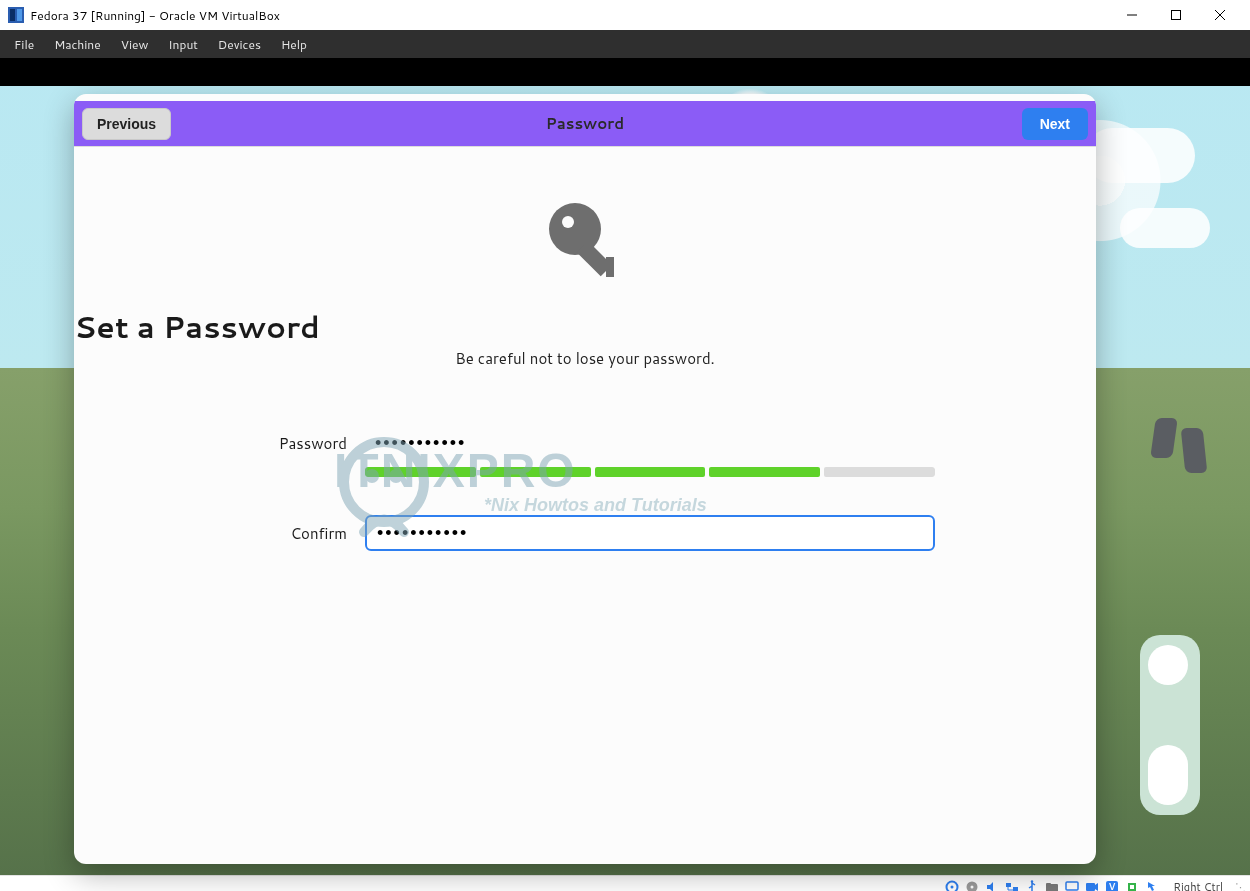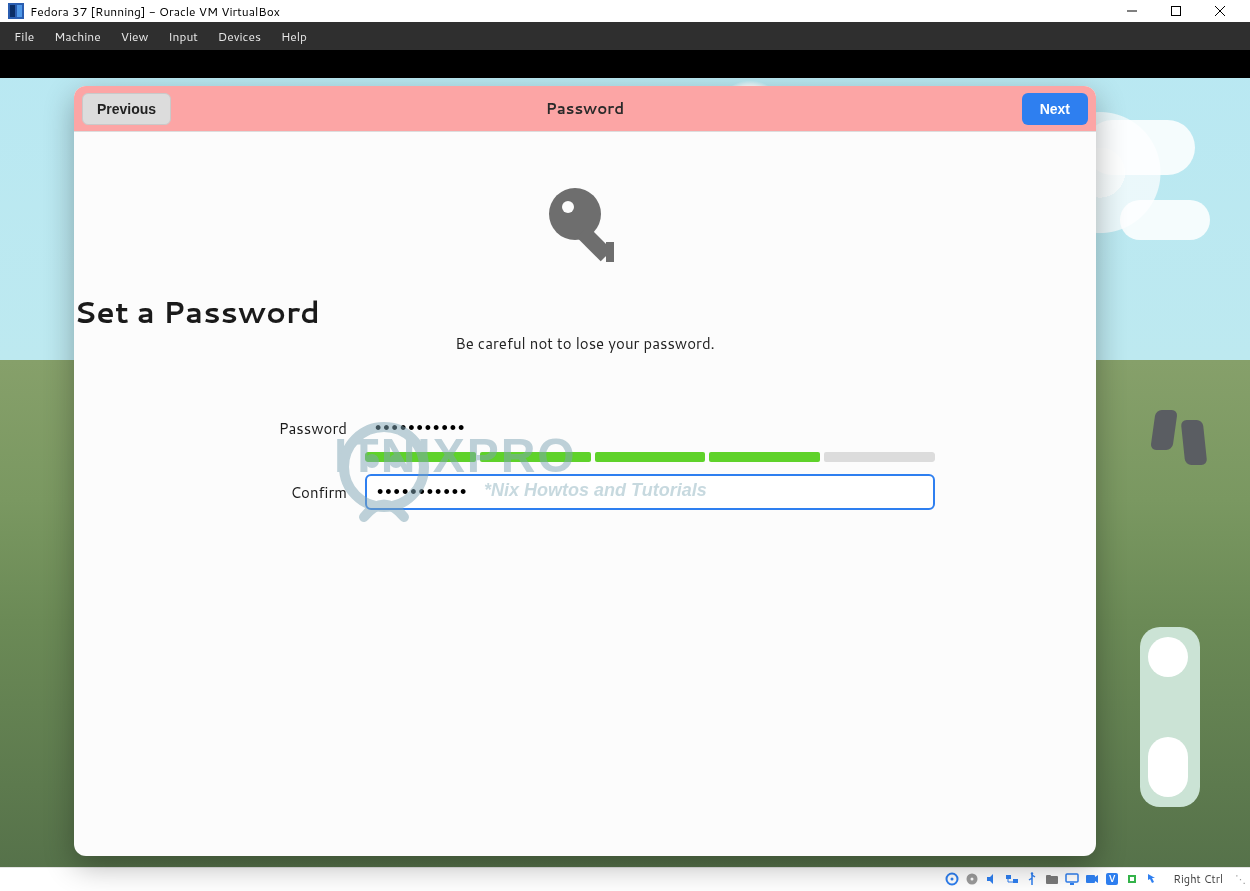--- a/index.html
+++ b/index.html
@@ -1,21 +1,21 @@
 <!DOCTYPE html>
 <html><head>
 <meta charset="utf-8">
 <style>
   * { box-sizing: border-box; margin: 0; padding: 0; }
   html, body { width: 1250px; height: 891px; overflow: hidden; font-family: "Segoe UI", Cantarell, sans-serif; }
   body { background: #fff; }
 
   
   .vbox-titlebar {
-    height: 22px; background: #fff; display: flex; align-items: center;
+    height: 30px; background: #fff; display: flex; align-items: center;
     padding: 0 8px; font-size: 12px; color: #000;
   }
   .vbox-titlebar .app-icon {
     width: 16px; height: 16px; margin-right: 6px;
     display: inline-flex; align-items: center; justify-content: center;
   }
   .vbox-titlebar .title-text { flex: 0 0 auto; }
   .vbox-titlebar .spacer { flex: 1; }
   .vbox-titlebar .win-btn {
     width: 44px; height: 30px; display: inline-flex; align-items: center;
@@ -59,22 +59,22 @@
   .letterbox-top { position:absolute; top:0; left:0; right:0; height:28px; background:#000; }
 
   
   .dialog {
     position:absolute; left:74px; top:36px; width:1022px; height:770px;
     background:#fcfcfc; border-radius:12px; overflow:hidden;
     box-shadow:0 10px 30px rgba(0,0,0,.3);
     display:flex; flex-direction:column;
   }
   .dlg-header {
-    height:46px; background:#fca5a5; border-bottom:1px solid #ddd;
-    display:flex; align-items:center; justify-content:center; position:relative;
+    height:46px; background:#8b5cf6; border-bottom:1px solid #ddd;
+    display:flex; align-items:center; justify-content:center; position:relative;margin-top:7px;
   }
   .dlg-header .hdr-title { font-weight:700; font-size:15px; color:#2a2a2a; }
   .btn-prev {
     position:absolute; left:8px; top:7px; height:32px; padding:0 14px;
     background:#dcdcdc; border:1px solid #c9c9c9; border-radius:6px;
     font-weight:700; font-size:14px; color:#222;
   }
   .btn-next {
     position:absolute; right:8px; top:7px; height:32px; padding:4px 18px;
     background:#2e7ff0; border:none; border-radius:6px; color:#fff;
@@ -95,21 +95,21 @@
     padding:0 10px; font-size:18px; letter-spacing:2px; background:#fff;
   }
   .pwd-input.focused { border:2px solid #2e7ff0; outline:none; }
   .strength-wrap { margin:6px 0 2px 130px; }
   .strength {
     height:10px; border-radius:3px; overflow:hidden; display:flex; gap:4px;
   }
   .strength .seg { flex:1; background:#5fd22a; border-radius:2px; }
   .strength .seg.off { background:#dcdcdc; }
   .hint { margin:4px 0 30px 130px; font-size:12.5px; color:#7b7b7b; }
-  .confirm-row { margin-top:12px; }
+  .confirm-row { margin-top:38px; }
 
   
   .watermark {
     position:absolute; left:260px; top:300px; width:640px; pointer-events:none; opacity:.5;
     color:#7ea5b4; font-weight:800; font-family:sans-serif; text-align:left;
   }
   .watermark .big { font-size:48px; letter-spacing:2px; line-height:1; }
   .watermark .tag { font-size:18px; font-style:italic; margin-left:150px; color:#8fb3bf; }
   .watermark .monkey {
     position:absolute; left:-10px; top:-15px; width:120px; height:120px;

